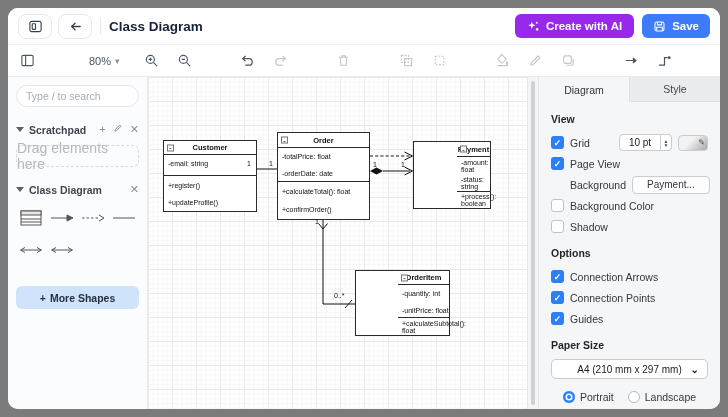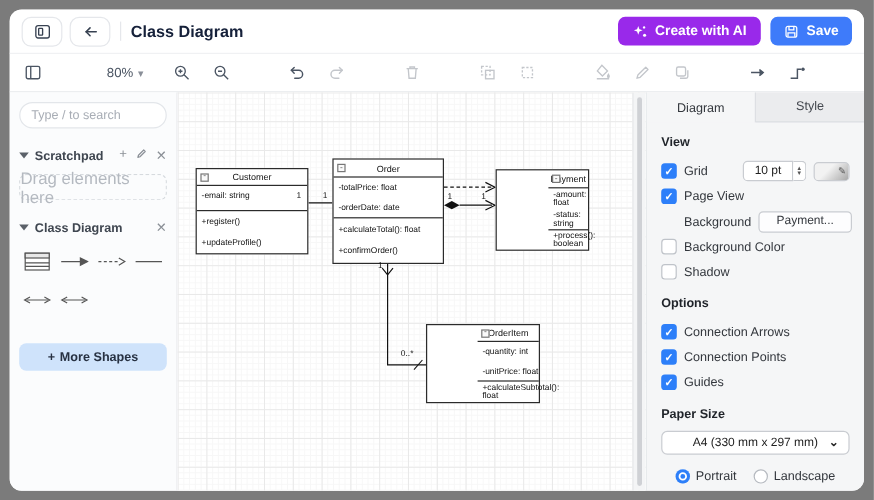--- a/index.html
+++ b/index.html
@@ -46,21 +46,21 @@
     background-image:
       linear-gradient(#e9e9e9 1px, transparent 1px),
       linear-gradient(90deg,#e9e9e9 1px, transparent 1px),
       linear-gradient(#f7f7f7 1px, transparent 1px),
       linear-gradient(90deg,#f7f7f7 1px, transparent 1px);
     background-size:24px 24px,24px 24px,4.8px 4.8px,4.8px 4.8px; }
   .vscroll { position:absolute; right:0; top:0; bottom:0; width:11px; background:#f4f5f6; border-left:1px solid #e6e8ea; }
   .vthumb { position:absolute; right:3px; top:4px; bottom:4px; width:4px; border-radius:2px; background:#cfd1d5; }
 
   .uml { position:absolute; background:#fff; border:1px solid #2b2b2b; font-size:7px; color:#111; cursor:move; }
-  .uml .head { border-bottom:1px solid #2b2b2b; font-weight:normal; font-size:7.5px; text-align:center; position:relative; display:flex; align-items:center; justify-content:center; }
+  .uml .head { border-bottom:1px solid #2b2b2b; font-weight:bold; font-size:7.5px; text-align:center; position:relative; display:flex; align-items:center; justify-content:center; }
   .fold { position:absolute; left:3px; top:50%; transform:translateY(-50%); width:7px; height:7px; border:1px solid #777; background:#fafafa; display:flex; align-items:center; justify-content:center; font-size:7px; line-height:6px; color:#555; cursor:pointer; }
   .sec { border-bottom:1px solid #2b2b2b; }
   .sec:last-child { border-bottom:none; }
   .mrow { padding:0 0 0 4px; display:flex; align-items:center; }
   .mult { position:absolute; font-size:7px; color:#111; background:transparent; }
   svg.wires { position:absolute; left:0; top:0; pointer-events:none; }
 
   
   .panel { width:182px; background:#f5f6f7; border-left:1px solid #e4e6e9; display:flex; flex-direction:column; font-size:10.5px; color:#33373d; }
   .tabs { display:flex; height:25px; flex:0 0 auto; }
@@ -508,21 +508,21 @@
           <span>Connection Points</span>
         </div>
         <div class="prow">
           <span class="cb on">✓</span>
           <span>Guides</span>
         </div>
 
         <div class="ptitle" style="margin-top:11px;">Paper Size</div>
 
         <div class="select">
-          <span class="sv">A4 (330 mm x 297 mm)</span>
+          <span class="sv">A4 (210 mm x 297 mm)</span>
           <span class="schev">⌄</span>
         </div>
 
         <div class="radiorow">
           <span class="radio">
             <span class="rdot on"></span>
             <span>Portrait</span>
           </span>
           <span class="radio">
             <span class="rdot off"></span>

